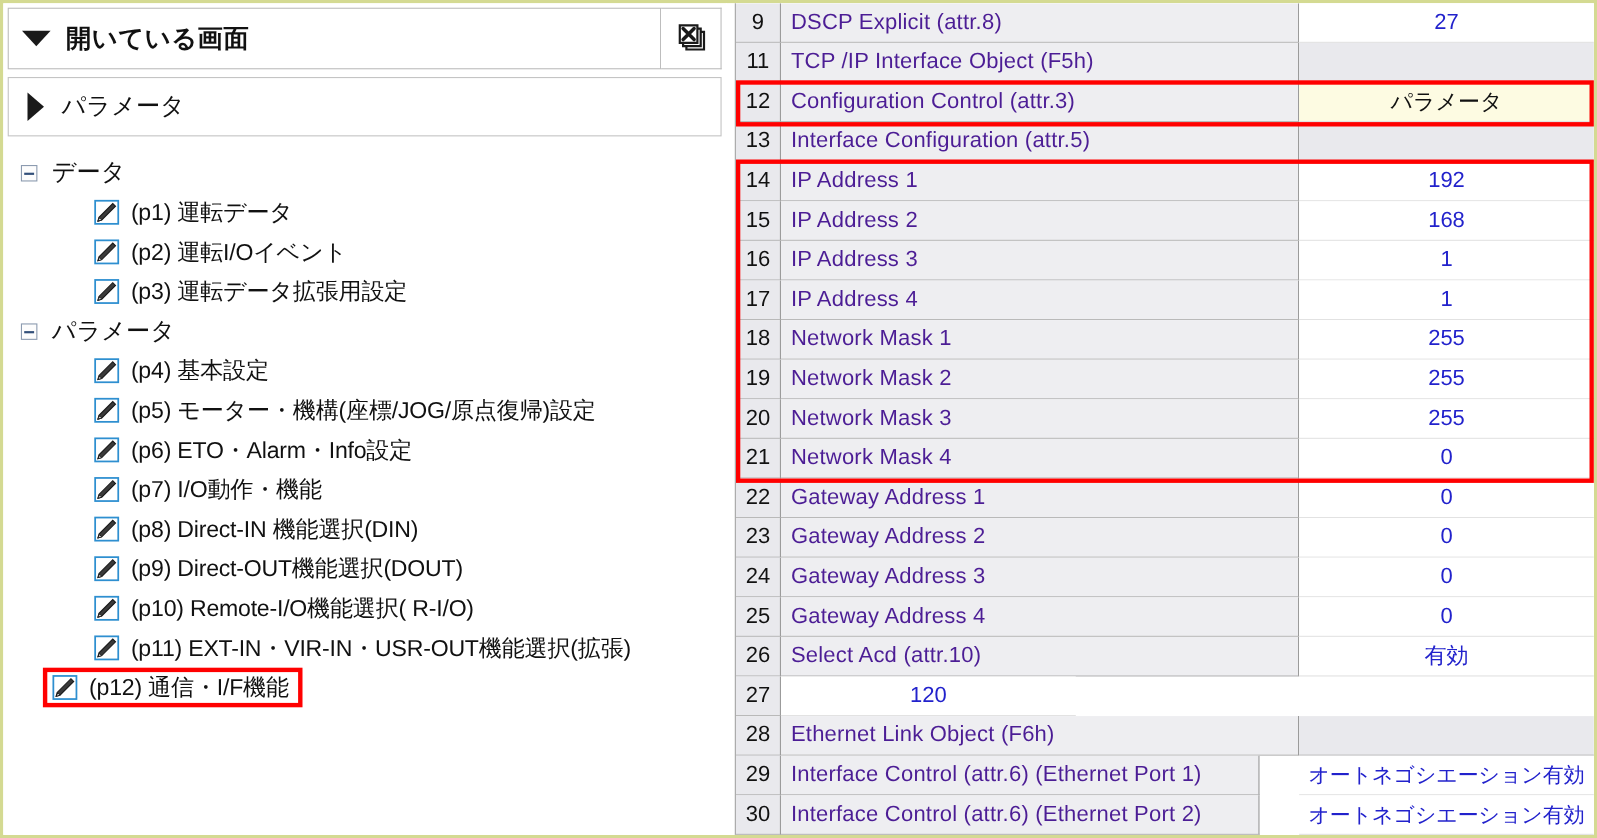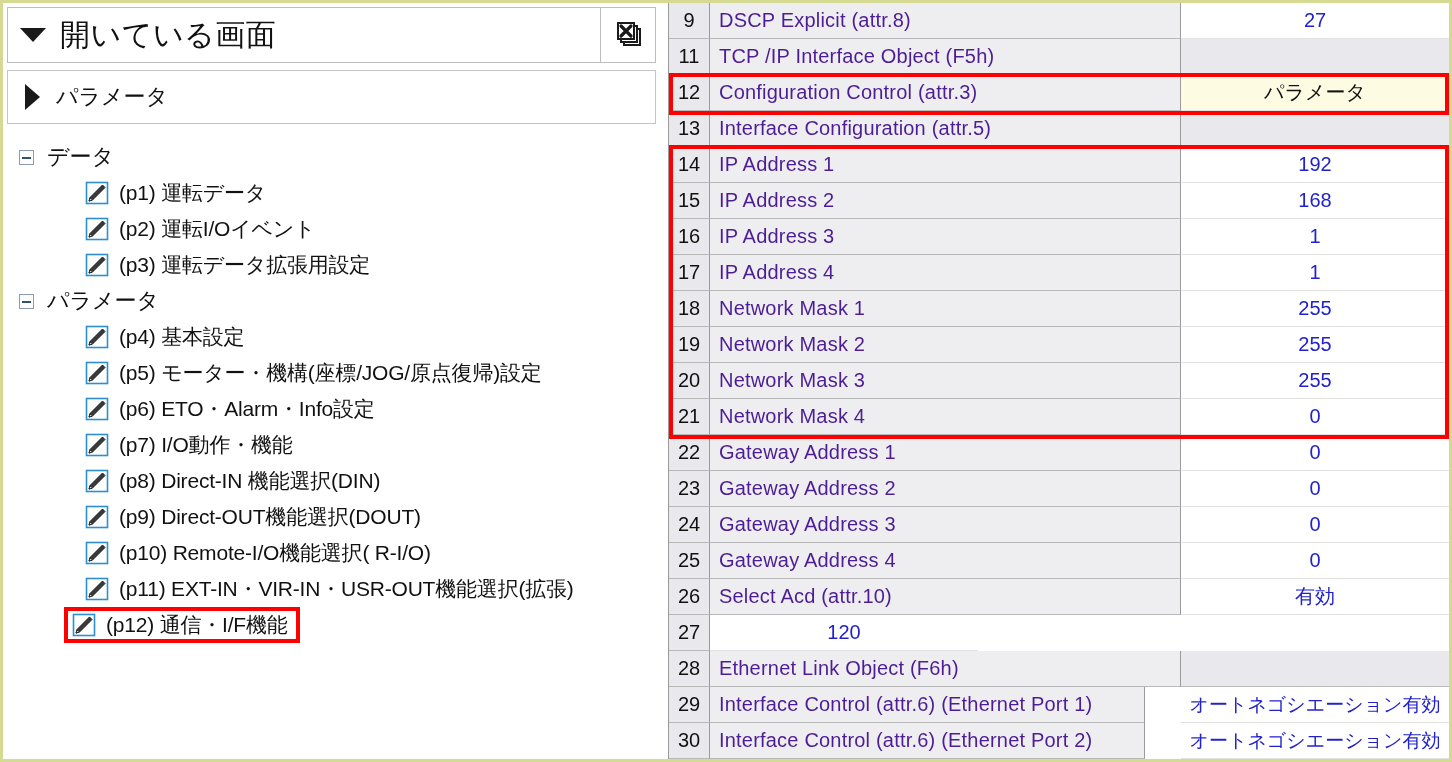--- a/index.html
+++ b/index.html
@@ -51,24 +51,25 @@
   }
   .tri-down {
     width: 0; height: 0;
     border-left: 13px solid transparent;
     border-right: 13px solid transparent;
     border-top: 14px solid #1a1a1a;
     margin-right: 14px;
     flex: 0 0 auto;
   }
   .header-title-text {
-    font-size: 30px;
+    font-size: 23px;
     color: #111111;
     letter-spacing: 0.5px;
     white-space: nowrap;
+    font-weight: bold;
   }
   .header-btn {
     flex: 0 0 54px;
     width: 54px;
     border: 1px solid #bdbdbd;
     border-left: none;
     background: #ffffff;
     display: flex;
     align-items: center;
     justify-content: center;
@@ -143,21 +144,21 @@
   .tree-item {
     display: flex;
     align-items: center;
     height: 36px;
     padding-left: 78px;
     box-sizing: border-box;
     position: relative;
   }
   .tree-item.highlighted {
     padding-left: 0;
-    margin-left: 57px;
+    margin-left: 32px;
   }
   .hl-box {
     display: flex;
     align-items: center;
     border: 4px solid #ff0000;
     padding: 0 8px 0 4px;
     height: 36px;
     box-sizing: border-box;
     background: #ffffff;
   }

